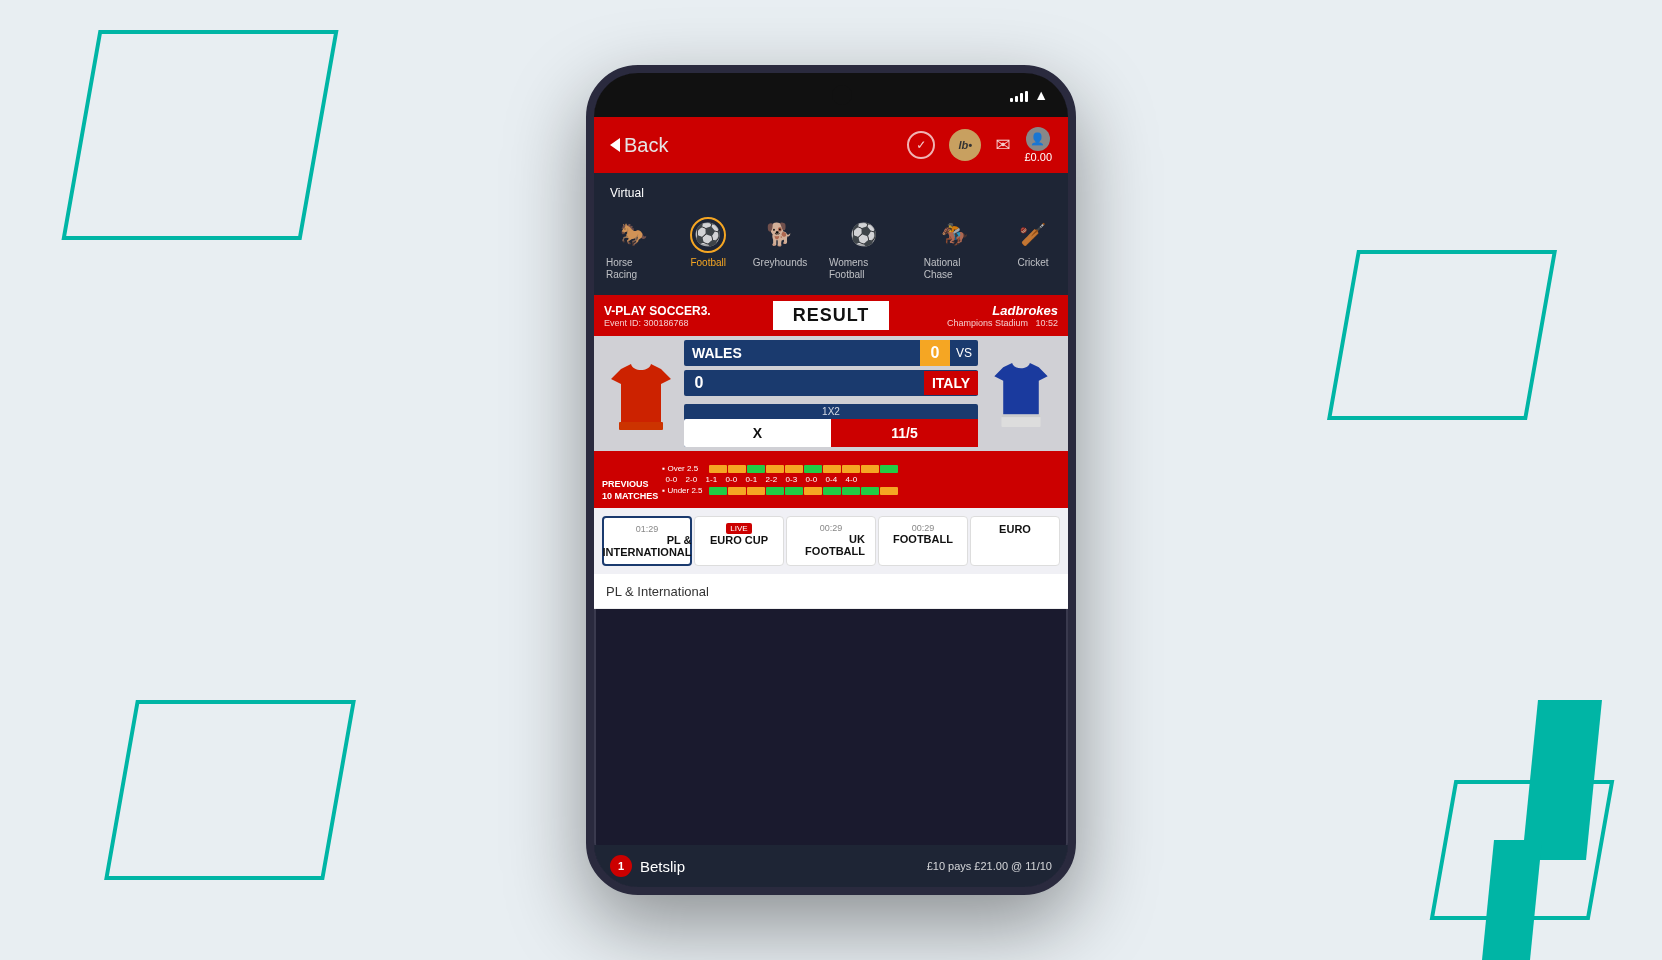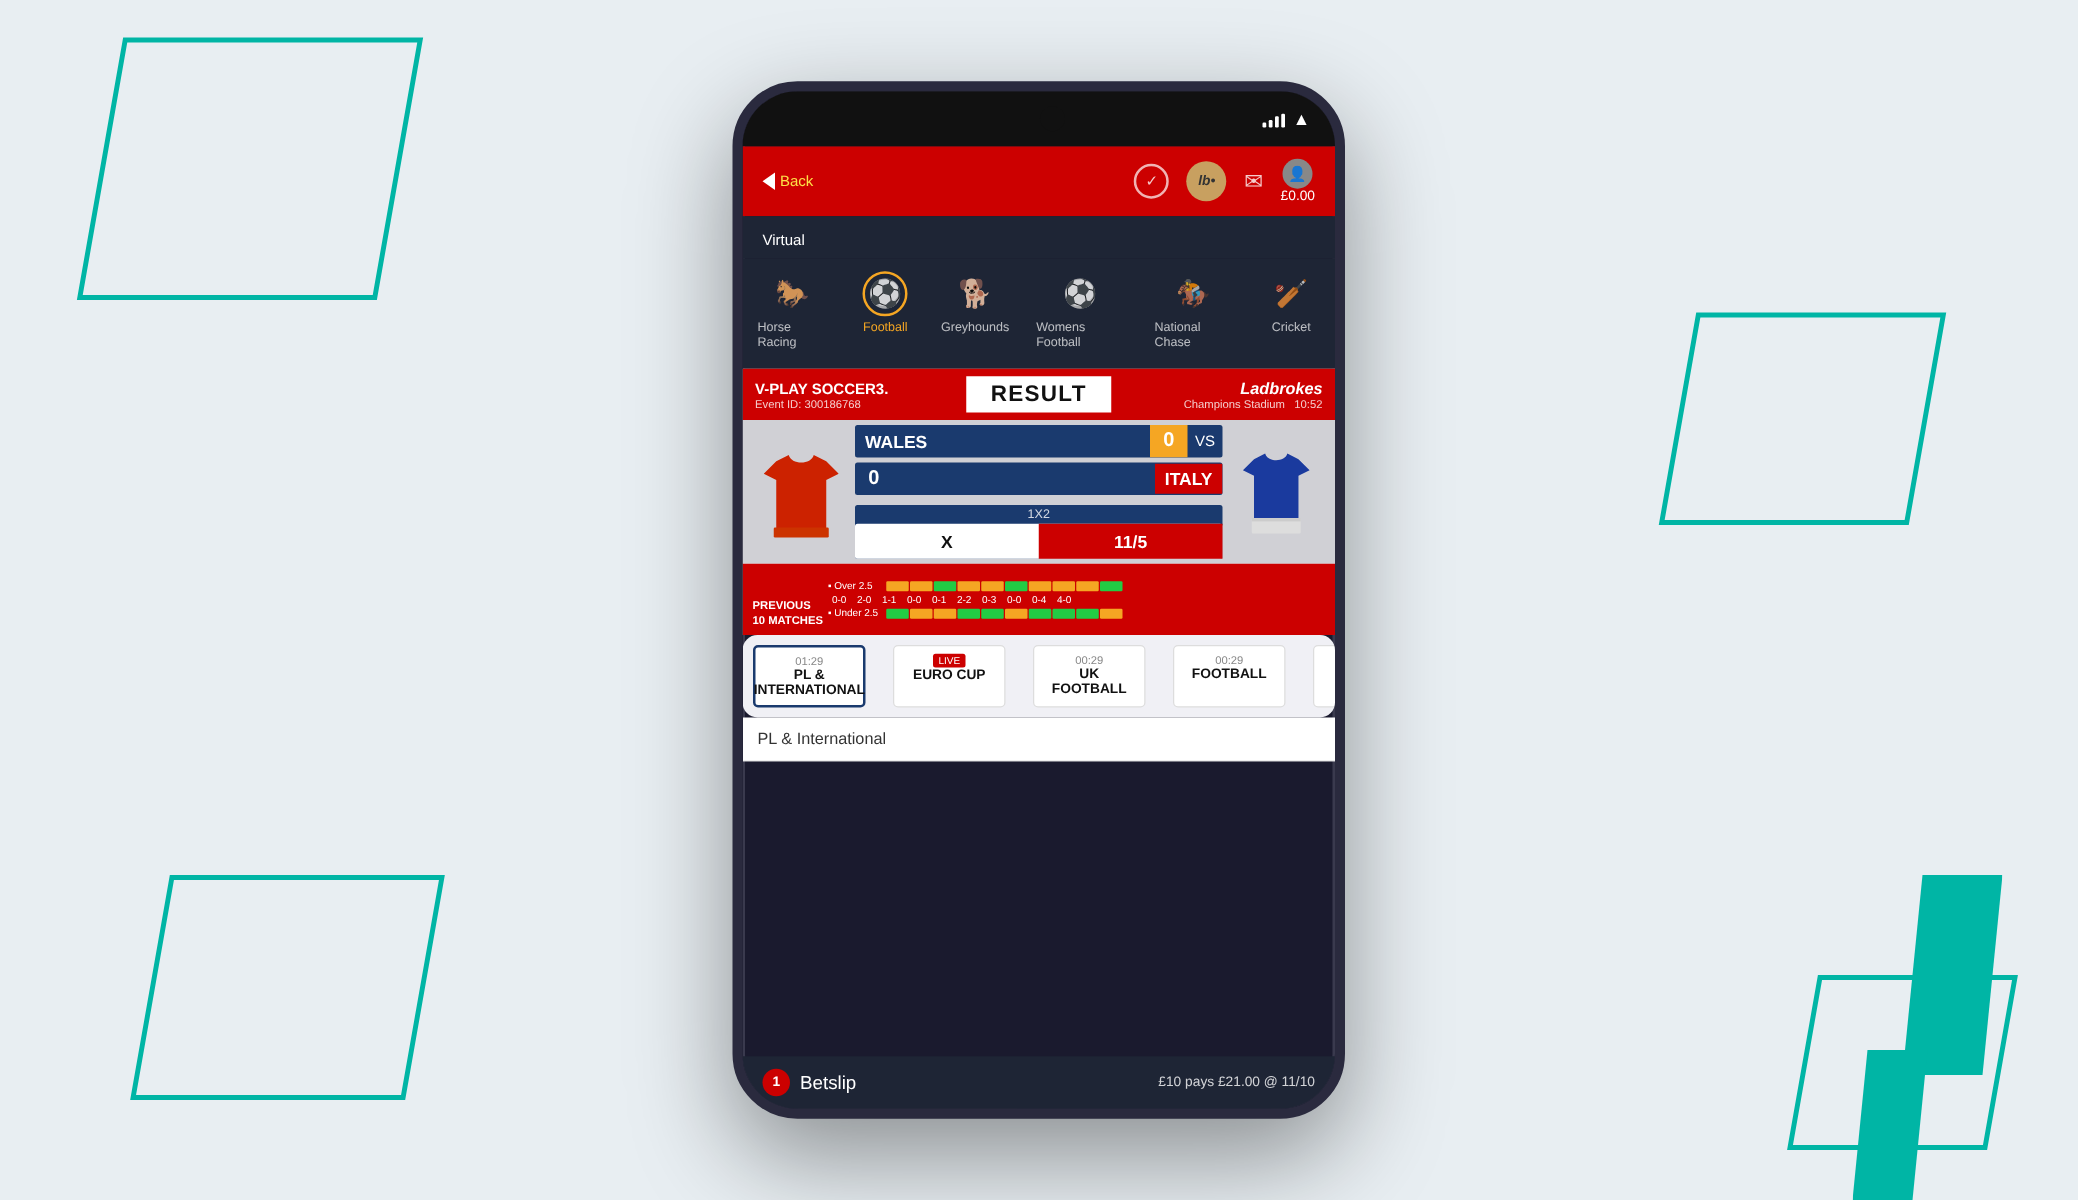--- a/index.html
+++ b/index.html
@@ -125,22 +125,22 @@
       display: flex;
       align-items: center;
       padding: 0 16px;
       flex-shrink: 0;
       gap: 12px;
     }
     .back-btn {
       display: flex;
       align-items: center;
       gap: 4px;
-      color: #fde047;
-      font-size: 12px;
+      color: #e5e5e5;
+      font-size: 20px;
       font-weight: 500;
     }
     .back-chevron {
       width: 0; height: 0;
       border-top: 7px solid transparent;
       border-bottom: 7px solid transparent;
       border-right: 10px solid white;
     }
     .header-spacer { flex: 1; }
     .header-icons {
@@ -449,24 +449,23 @@
       font-size: 8px;
       min-width: 18px;
       text-align: center;
     }
 
     
     .filter-tabs {
       background: #f0f0f5;
       display: flex;
       padding: 8px 8px;
-      gap: 22px;
+      gap: 2px;
       overflow-x: auto;
       flex-shrink: 0;
-      border-radius: 12px;
     }
     .filter-tabs::-webkit-scrollbar { display: none; }
     .filter-tab {
       background: white;
       border: 1px solid #ddd;
       border-radius: 4px;
       padding: 6px 10px;
       display: flex;
       flex-direction: column;
       align-items: center;
@@ -478,21 +477,21 @@
       border: 2px solid #1a3a6e;
     }
     .filter-time {
       color: #888;
       font-size: 9px;
     }
     .filter-name {
       color: #111;
       font-weight: bold;
       font-size: 11px;
-      text-align: center;
+      text-align: right;
     }
     .filter-live-badge {
       background: #cc0000;
       color: white;
       font-size: 8px;
       padding: 1px 4px;
       border-radius: 2px;
     }
 
     

